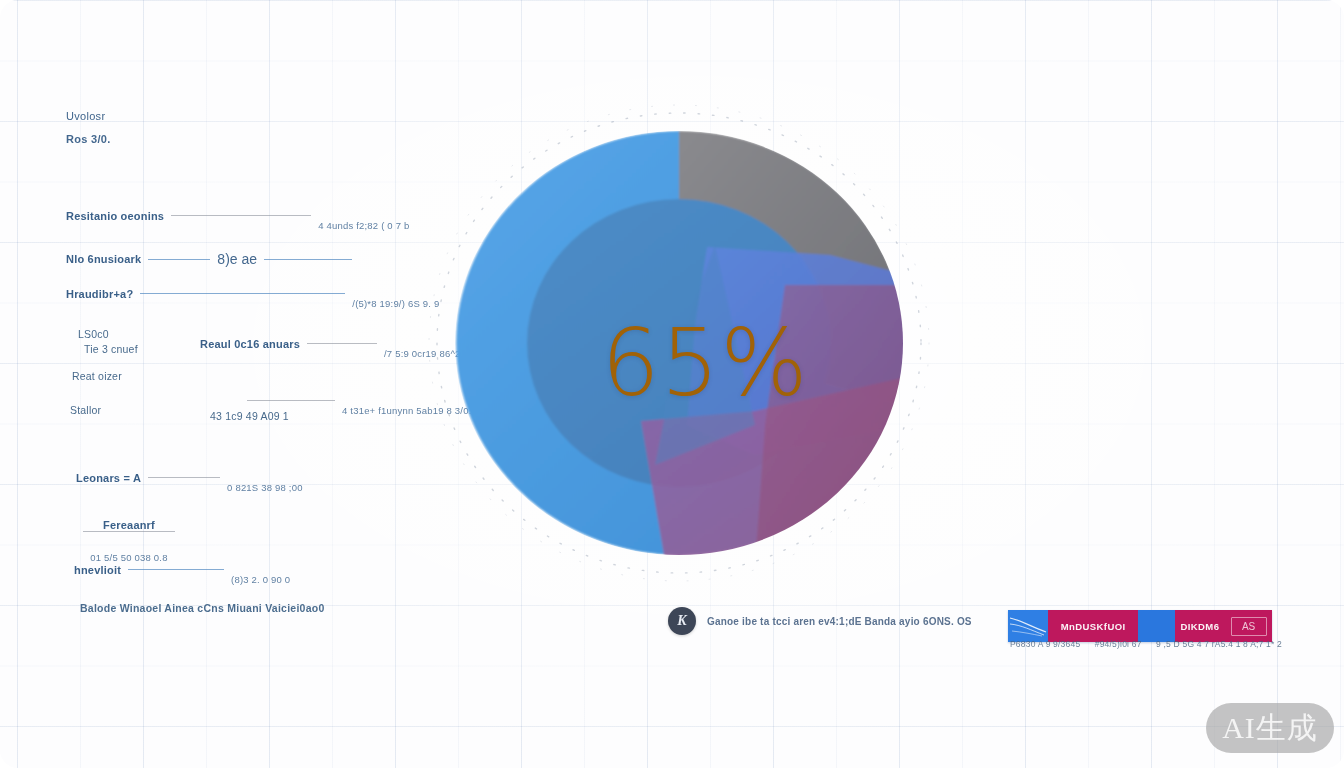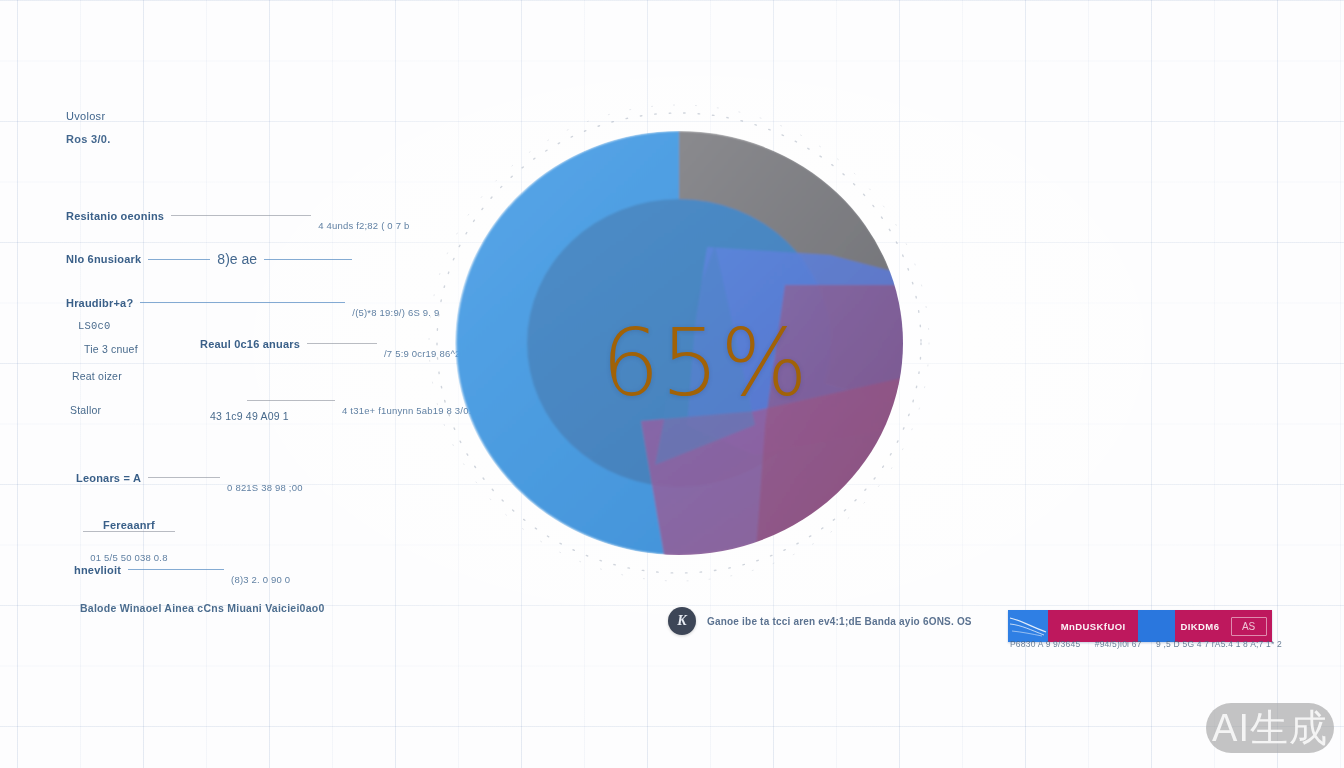--- a/index.html
+++ b/index.html
@@ -11,20 +11,21 @@
   body {
     font-family: "Liberation Sans", sans-serif;
   }
 
   #canvas {
     position: relative;
     width: 1344px;
     height: 768px;
     background: #fdfdfe;
     overflow: hidden;
+    border-radius: 18px;
   }
 
   
   .grid-layer {
     position: absolute;
     inset: 0;
     background-image:
       linear-gradient(to right, rgba(70,110,170,0.085) 1px, transparent 1px),
       linear-gradient(to bottom, rgba(70,110,170,0.075) 1px, transparent 1px),
       linear-gradient(to right, rgba(70,110,170,0.05) 1px, transparent 1px),
@@ -279,24 +280,24 @@
     top: 703px;
     width: 128px;
     height: 50px;
     border-radius: 25px;
     background: rgba(160,160,160,0.62);
     display: flex;
     align-items: center;
     justify-content: center;
   }
   .ai-watermark span {
-    font-size: 38px;
+    font-size: 30px;
     color: rgba(255,255,255,0.82);
     letter-spacing: 1px;
-    font-family: Liberation Sans, sans-serif;
+    font-family: Liberation Serif, serif;
   }
 </style>
 </head>
 <body>
 
 <div id="canvas">
 
   <div class="grid-layer"></div>
   <div class="grid-wash"></div>
 
@@ -312,21 +313,21 @@
           <span class="stat-label">Resitanio oeonins</span>
           <span class="connector grey" style="width: 140px;"></span>
           <span class="stat-value">4 4unds f2;82 ( 0 7 b</span>
         </div>
         <div class="stat-row" style="left: 66px; top: 251px;">
           <span class="stat-label">Nlo 6nusioark</span>
           <span class="connector" style="width: 62px;"></span>
           <span class="stat-mid">8)e ae</span>
           <span class="connector" style="width: 88px;"></span>
         </div>
-        <div class="stat-row" style="left: 66px; top: 287px;">
+        <div class="stat-row" style="left: 66px; top: 278px;">
           <span class="stat-label">Hraudibr+a?</span>
           <span class="connector" style="width: 205px;"></span>
           <span class="stat-value">/(5)*8 19:9/) 6S 9. 9</span>
         </div>
         <div class="stat-row" style="left: 200px; top: 328px;">
           <span class="stat-label">Reaul 0c16 anuars</span>
           <span class="connector grey" style="width: 70px;"></span>
           <span class="stat-value">/7 5:9 0cr19 86^29d  "y'</span>
         </div>
         <div class="stat-row" style="left: 240px; top: 385px;">
@@ -343,21 +344,21 @@
           <span class="connector grey" style="width: 92px;"></span>
           <span class="stat-value">01 5/5 50 038  0.8</span>
         </div>
         <div class="stat-row" style="left: 74px; top: 554px;">
           <span class="stat-label">hnevlioit</span>
           <span class="connector" style="width: 96px;"></span>
           <span class="stat-value">(8)3 2. 0 90  0</span>
         </div>
       </div>
     <div id="sub-labels">
-        <div class="sub-label" style="left: 78px; top: 320px; font-family: Liberation Mono, monospace;">LS0c0</div>
+        <div class="sub-label" style="left: 78px; top: 328px;">LS0c0</div>
         <div class="sub-label" style="left: 84px; top: 343px;">Tie 3 cnuef</div>
         <div class="sub-label" style="left: 72px; top: 370px;">Reat oizer</div>
         <div class="sub-label" style="left: 70px; top: 404px;">Stallor</div>
         <div class="sub-label" style="left: 210px; top: 410px;">43 1c9 49 A09  1</div>
       </div>
 
     <div class="footer-note">Balode  Winaoel  Ainea  cCns  Miuani Vaiciei0ao0</div>
   </div>
 
   <div class="donut-wrap">

